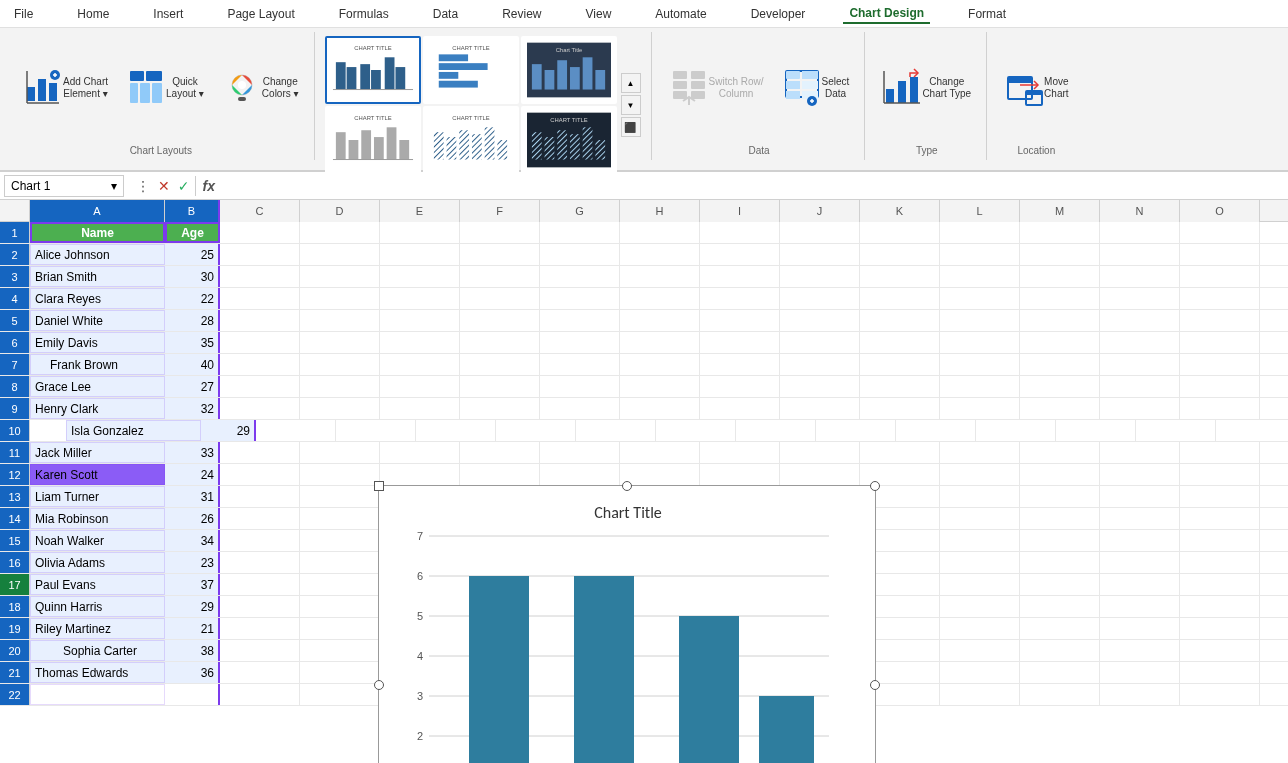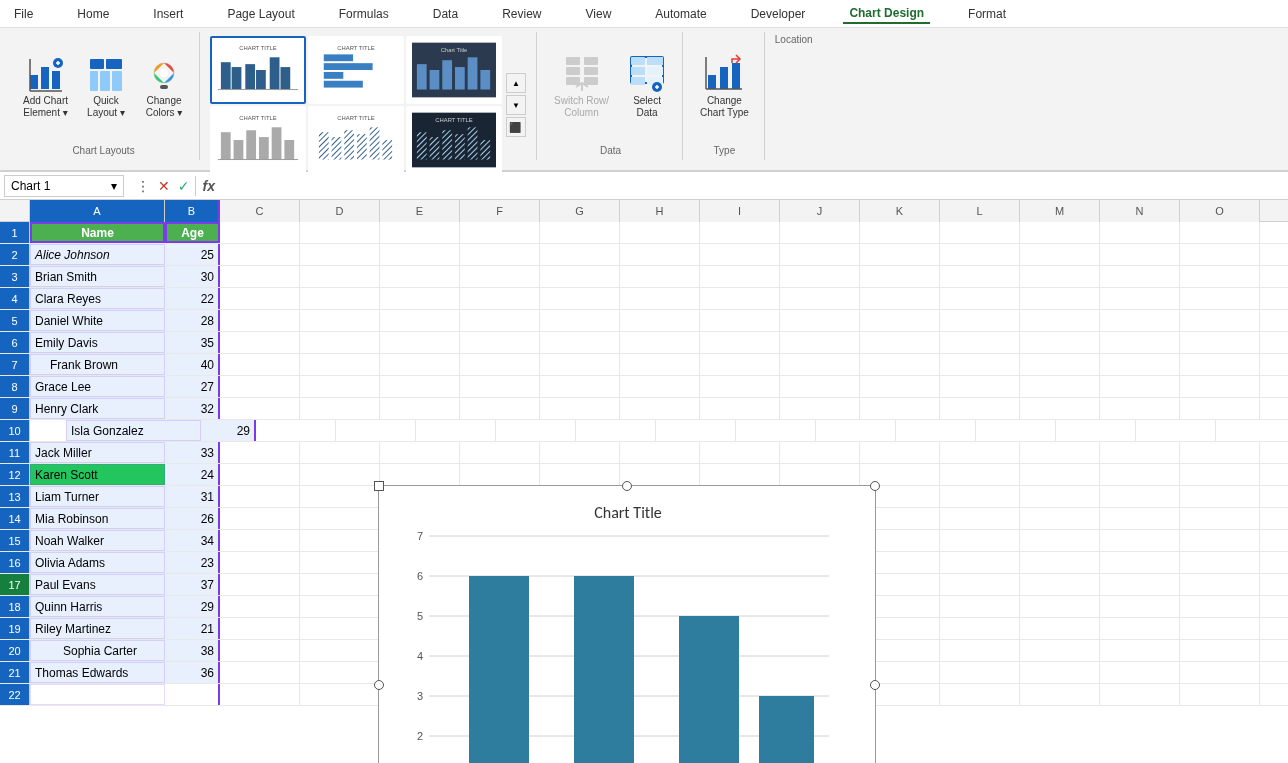--- a/index.html
+++ b/index.html
@@ -49,21 +49,21 @@
       margin-top: 2px;
     }
     .ribbon-buttons {
       display: flex;
       align-items: center;
       gap: 4px;
       flex: 1;
     }
     .ribbon-btn {
       display: flex;
-      flex-direction: column;
+      flex-direction: row;
       align-items: center;
       justify-content: flex-end;
       cursor: pointer;
       padding: 4px 6px;
       border-radius: 3px;
       min-width: 50px;
       height: 72px;
       font-size: 10px;
       text-align: center;
       color: #333;
@@ -501,20 +501,35 @@
               <path d="M36 6 L28 6 L28 10" fill="none" stroke="#e53935" stroke-width="1.5"></path>
             </svg>
           </div>
           <div class="ribbon-btn-label">Change<br>Chart Type</div>
         </div>
       </div>
       <div class="ribbon-group-label">Type</div>
     </div>
 
     <div class="ribbon-group">
+      <div class="ribbon-buttons">
+        <div class="ribbon-btn">
+          <div class="ribbon-btn-icon">
+            <svg width="40" height="40" viewBox="0 0 40 40">
+              <rect x="4" y="10" width="24" height="22" fill="none" stroke="#1565c0" stroke-width="2" rx="1"></rect>
+              <rect x="4" y="10" width="24" height="6" fill="#1565c0" rx="1"></rect>
+              <rect x="22" y="24" width="16" height="14" fill="none" stroke="#1565c0" stroke-width="2" rx="1"></rect>
+              <rect x="22" y="24" width="16" height="4" fill="#1565c0"></rect>
+              <path d="M30 14 L34 18 L30 22" fill="none" stroke="#e53935" stroke-width="1.5"></path>
+              <line x1="16" y1="18" x2="34" y2="18" stroke="#e53935" stroke-width="1.5"></line>
+            </svg>
+          </div>
+          <div class="ribbon-btn-label">Move<br>Chart</div>
+        </div>
+      </div>
       <div class="ribbon-group-label">Location</div>
     </div>
   </div>
 </div>
 
 <div class="formula-bar">
   <div class="name-box">
     <span>Chart 1</span>
     <span>▾</span>
   </div>
@@ -566,21 +581,21 @@
         <div class="cell col-k"></div>
         <div class="cell col-l"></div>
         <div class="cell col-m"></div>
         <div class="cell col-n"></div>
         <div class="cell col-o"></div>
       </div>
 
       <div id="data-rows">
           <div class="grid-row">
     <div class="row-num" style="background:#1565c0; color:#fff;">2</div>
-    <div class="cell col-a" style="background:#e8f0fe; border:1px solid #7c3aed30;font-style:italic;">Alice Johnson</div>
+    <div class="cell col-a" style="background:#e8f0fe; border:1px solid #7c3aed30;">Alice Johnson</div>
     <div class="cell col-b right-align" style="background:#e8f0fe; border-right:2px solid #7c3aed; justify-content:flex-end;">25</div>
     <div class="cell col-c"></div>
     <div class="cell col-d"></div>
     <div class="cell col-e"></div>
     <div class="cell col-f"></div>
     <div class="cell col-g"></div>
     <div class="cell col-h"></div>
     <div class="cell col-i"></div>
     <div class="cell col-j"></div>
     <div class="cell col-k"></div>
@@ -746,21 +761,21 @@
     <div class="cell col-i"></div>
     <div class="cell col-j"></div>
     <div class="cell col-k"></div>
     <div class="cell col-l"></div>
     <div class="cell col-m"></div>
     <div class="cell col-n"></div>
     <div class="cell col-o"></div>
   </div>
           <div class="grid-row">
     <div class="row-num" style="background:#1565c0; color:#fff;">12</div>
-    <div class="cell col-a" style="background:#22c55e; border:1px solid #7c3aed30;text-align:center;">Karen Scott</div>
+    <div class="cell col-a" style="background:#8b5cf6; border:1px solid #7c3aed30;text-align:center;">Karen Scott</div>
     <div class="cell col-b right-align" style="background:#e8f0fe; border-right:2px solid #7c3aed; justify-content:flex-end;">24</div>
     <div class="cell col-c"></div>
     <div class="cell col-d"></div>
     <div class="cell col-e"></div>
     <div class="cell col-f"></div>
     <div class="cell col-g"></div>
     <div class="cell col-h"></div>
     <div class="cell col-i"></div>
     <div class="cell col-j"></div>
     <div class="cell col-k"></div>

